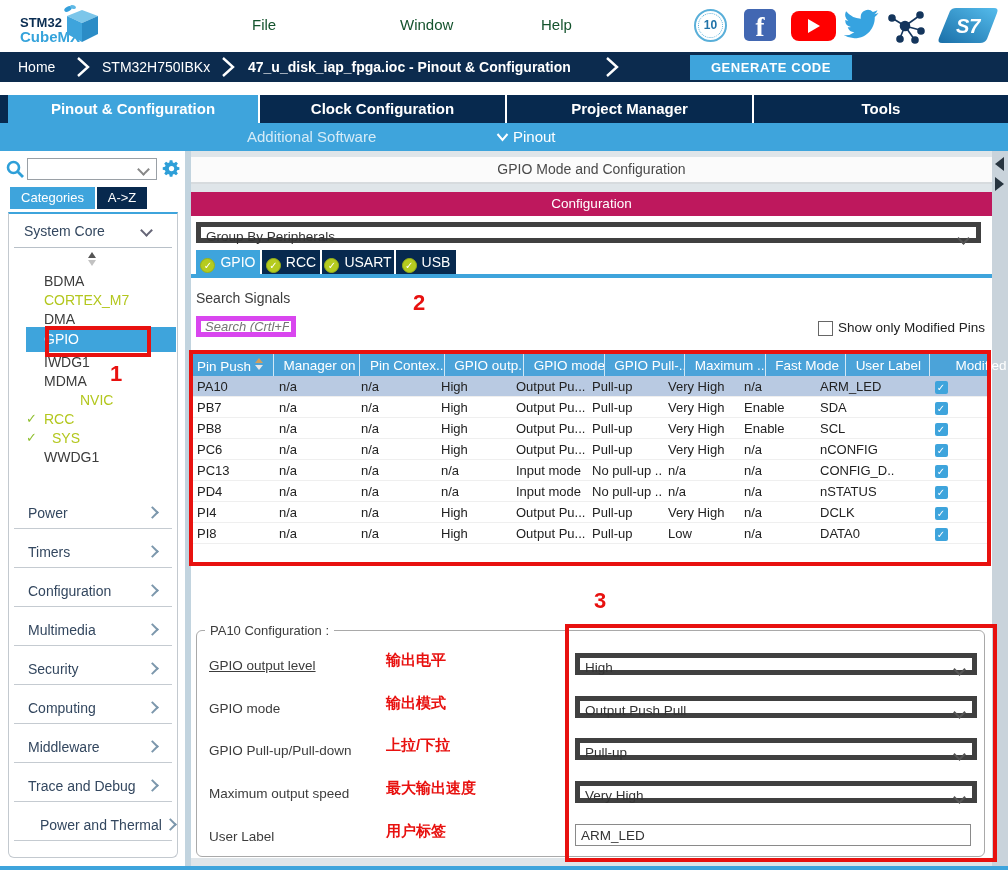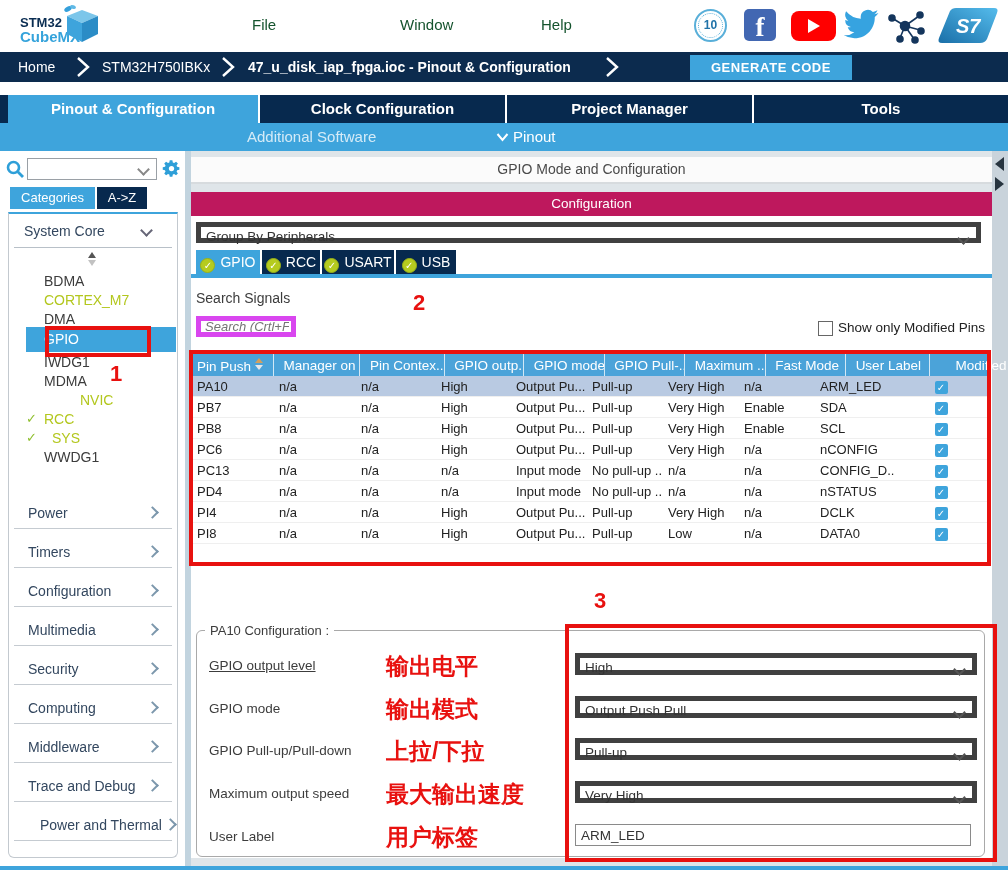--- a/index.html
+++ b/index.html
@@ -68,21 +68,21 @@
   .tc0{width:82px}.tc1{width:82px}.tc2{width:80px}.tc3{width:75px}.tc4{width:76px}.tc5{width:76px}.tc6{width:76px}.tc7{width:76px}.tc8{width:79px}.tc9{width:94px;text-align:center;padding-left:0;}
   .mcb{display:inline-block;width:13px;height:13px;background:#3EA4DC;border-radius:2px;color:#fff;font-size:10px;line-height:13px;text-align:center;margin-top:0px;cursor:pointer;}
   .sort{display:inline-block;vertical-align:1px;margin-left:4px;}
   .sort i{display:block;width:0;height:0;border-left:4px solid transparent;border-right:4px solid transparent;}
   .sort .up{border-bottom:5px solid #D2A05E;margin-bottom:2px;}
   .sort .dn{border-top:5px solid #E8E8E8;}
   
   .fset{left:196px;top:630px;width:789px;height:227px;border:1px solid #A9A9A9;border-radius:6px;box-sizing:border-box;background:#fff;}
   .fleg{left:8px;top:-8px;background:#fff;padding:0 5px;font-size:13px;color:#3C3C3C;}
   .frow-lbl{font-size:13.5px;color:#3C3C3C;}
-  .zh{font-size:23px;font-weight:bold;color:#E8110F;font-family:"Liberation Sans","DejaVu Sans",sans-serif;}
+  .zh{font-size:15px;font-weight:bold;color:#E8110F;font-family:"Liberation Sans","DejaVu Sans",sans-serif;}
   .fsel{left:378px;width:402px;height:22px;}
   .finput{left:378px;width:396px;height:22px;border:1px solid #8A8A8A;font-size:13.5px;color:#333;padding-left:5px;box-sizing:border-box;font-family:inherit;}
   
   .redbox{border:4px solid #E8110F;box-sizing:border-box;pointer-events:none;}
   .rednum{color:#E8110F;font-size:22px;font-weight:bold;pointer-events:none;}
   .botline{left:0;top:866px;width:1008px;height:4px;background:#3EA4DC;}
   .spinner i{display:block;width:0;height:0;border-left:4px solid transparent;border-right:4px solid transparent;}
   .spinner .up{border-bottom:6px solid #555;margin-bottom:2px;}
   .spinner .dn{border-top:6px solid #C2C2C2;}
 </style>

